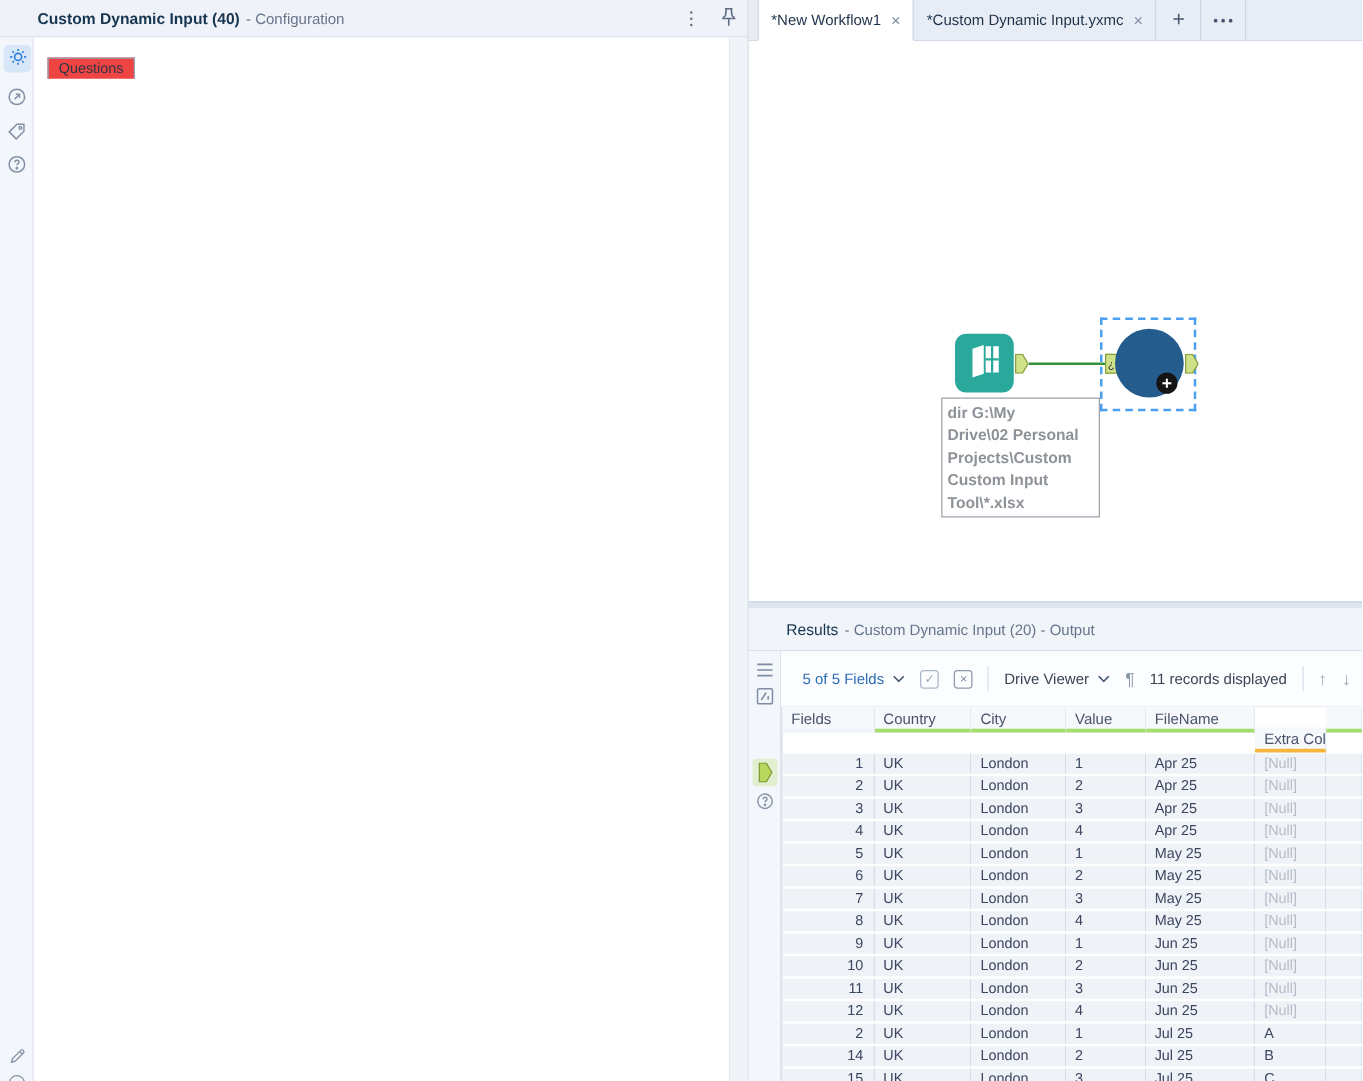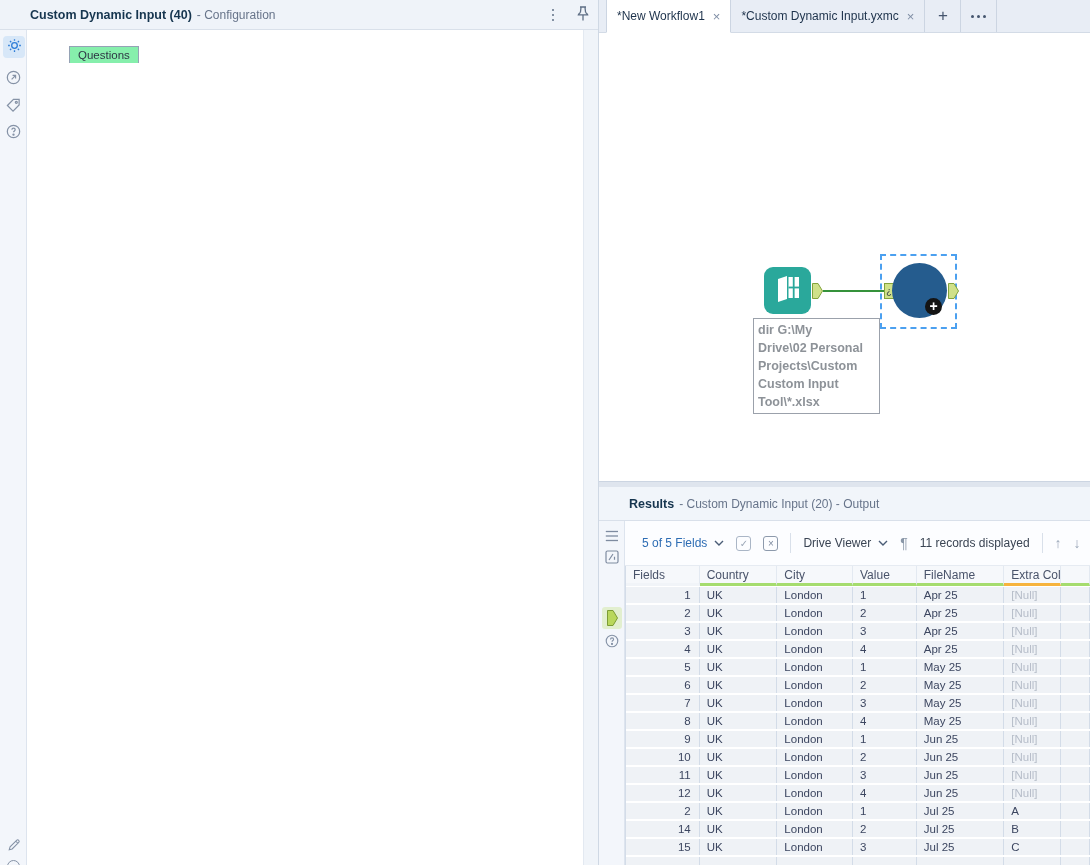--- a/index.html
+++ b/index.html
@@ -25,22 +25,22 @@
     position:absolute; left:0; top:30px; width:27px; height:835px;
     background:#f3f6fb; border-right:1px solid #dde4ee;
   }
   .side-ico { position:absolute; left:6px; width:15px; height:15px; color:#8592a6; }
   .side-ico svg { display:block; }
   .gear-box { position:absolute; left:3px; top:6px; width:22px; height:22px; background:#d7e7f8; border-radius:4px; display:flex; align-items:center; justify-content:center; }
   .cfg-gap { position:absolute; right:0; top:30px; width:15px; height:835px; background:#f0f4f9; border-left:1px solid #e3e9f1; }
   .cfg-body { position:absolute; left:27px; top:30px; width:556px; height:835px; background:#fff; }
   .q-tab {
     position:absolute; left:11px; top:16px; height:17px; padding:0 8px;
-    border:1px solid #95a2b5; border-bottom:none; background:#86efac;
-    font-size:11.5px; color:#2e3644; line-height:16px;margin-left:31px;
+    border:1px solid #95a2b5; border-bottom:none; background:#ef4444;
+    font-size:11.5px; color:#2e3644; line-height:16px;
   }
   .redbox {
     position:absolute; left:8px; top:30px; width:550px; height:71px;
     border:7px solid #e81212; background:#fff; z-index:3;
   }
   .q-label { position:absolute; left:7px; top:4px; font-size:12px; color:#1f2733; }
   .q-select {
     position:absolute; left:6px; right:8px; top:24px; height:27px;
     border:1px solid #c7d2e2; border-radius:4px; background:#fff;
     display:flex; align-items:center; padding:0 10px; color:#2e3644; font-size:12px; cursor:pointer;
@@ -67,21 +67,21 @@
   .plus-badge { position:absolute; left:326px; top:265px; width:17px; height:17px; border-radius:50%; background:#141414; color:#fff; font-size:14px; font-weight:bold; text-align:center; line-height:16px; }
   .annot {
     position:absolute; left:154px; top:285px; width:127px;
     border:1px solid #9ba1ab; background:#fff; padding:2px 4px;
     font-weight:bold; font-size:12.5px; line-height:18px; color:#8d9298;
   }
   .splitter { position:absolute; left:0; top:481px; width:100%; height:6px; background:#dfe5ee; border-top:1px solid #ccd5e2; }
   
   .results { position:absolute; left:0; top:487px; width:100%; height:378px; background:#fff; }
   .res-header { position:absolute; left:0; top:0; width:100%; height:34px; background:#f1f5fa; border-bottom:1px solid #d9e0ea; display:flex; align-items:center; padding-left:30px; }
-  .res-title { font-weight:bold; color:#16354f; font-size:12.5px; }
+  .res-title { font-weight:normal; color:#16354f; font-size:12.5px; }
   .res-sub { color:#67748a; margin-left:5px; }
   .res-strip { position:absolute; left:0; top:34px; bottom:0; width:26px; background:#f3f6fb; border-right:1px solid #dde4ee; }
   .strip-ico { position:absolute; left:6px; color:#7e8ba0; }
   .anchorD-box { position:absolute; left:3px; top:86px; width:20px; height:22px; background:#e2efcf; border-radius:3px; display:flex; align-items:center; justify-content:center; }
   .res-toolbar { position:absolute; left:26px; top:34px; right:0; height:45px; background:#fcfdff; border-bottom:1px solid #e6ebf2; display:flex; align-items:center; padding-left:17px; gap:12px; }
   .tb-link { color:#2e6db4; display:flex; align-items:center; gap:7px; cursor:pointer; }
   .tb-drop { color:#3a4453; display:flex; align-items:center; gap:7px; cursor:pointer; }
   .tb-ico { width:15px; height:15px; border:1px solid #aab6c6; border-radius:3px; color:#9aa6b6; font-size:10px; text-align:center; line-height:13px; cursor:pointer; }
   .tb-sep { width:1px; height:20px; background:#d9e0ea; }
   .tb-pil { color:#8a97a8; font-size:14px; cursor:pointer; }
@@ -89,21 +89,21 @@
   .tb-arrow { color:#9aa7b8; font-size:14px; cursor:pointer; }
   
   .rtable { position:absolute; left:26px; top:79px; right:0; bottom:0; background:#fff; overflow:hidden; border-left:1px solid #d3dce8; }
   .thead { display:flex; }
   .th {
     height:20px; background:#f6f8fb; color:#49536a; font-size:12px;
     padding:2px 0 0 7px; border-right:1px solid #e3e9f1; border-bottom:3px solid #f1f4f8;
     overflow:hidden; white-space:nowrap; cursor:pointer;
   }
   .th.ul-green { border-bottom-color:#a5dc6e; }
-  .th.ul-orange { border-bottom-color:#f6b33d; }
+  .th.ul-orange { border-bottom-color:#f6b33d;margin-top:16px; }
   .tbody { padding-top:1px; }
   .tr { display:flex; height:16px; margin-bottom:2px; }
   .td {
     background:#eff2f6; color:#3c4660; font-size:11.5px; line-height:16px;
     padding:0 0 0 7px; border-right:1px solid #d3dce8; overflow:hidden; white-space:nowrap; cursor:cell;
   }
   .td.num { text-align:right; padding:0 8px 0 0; }
   .td.null { color:#b6bdc9; }
   .chev svg { display:block; }
 </style>

